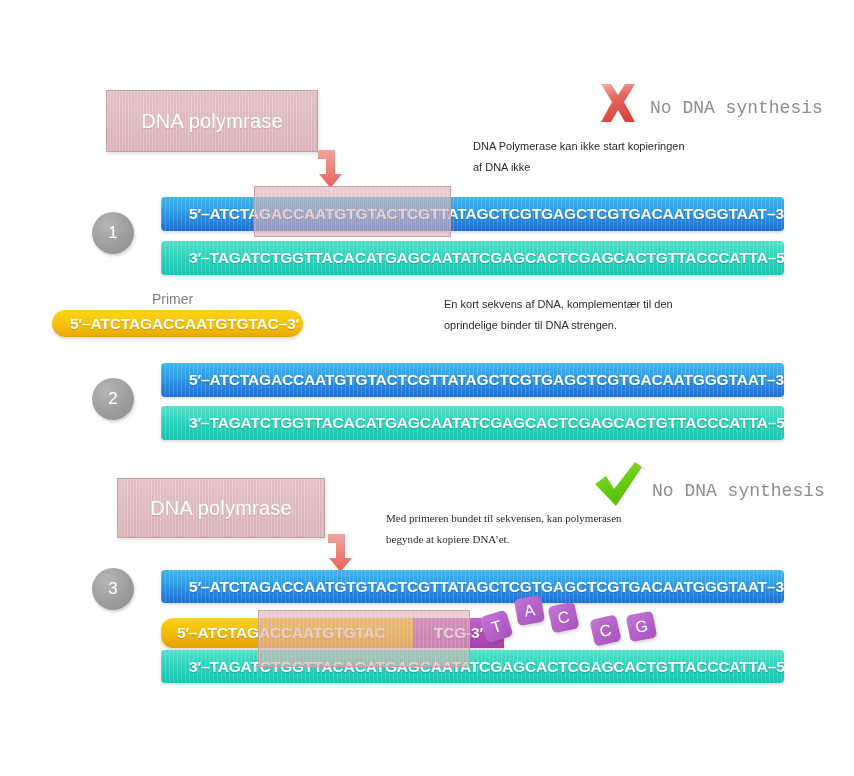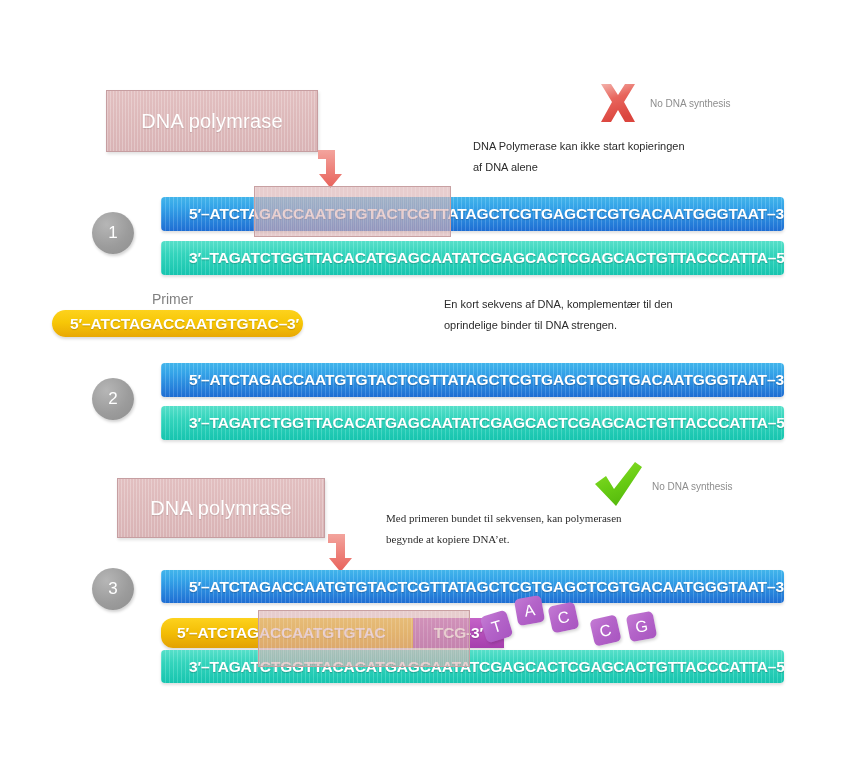--- a/index.html
+++ b/index.html
@@ -153,21 +153,22 @@
   }
 
   
   .caption {
     color:#2b2b2b;
     font-size:11px;
     line-height:21px;
   }
   .status-note {
     color:#8d8d8d;
-    font-size:10px;
+    font-size:18px;
+    font-family:Liberation Mono, monospace;
   }
 
   
   .nuc {
     width: 27px; height: 27px;
     border-radius: 5px;
     background: linear-gradient(145deg,#c47bd4 0%,#b464c9 45%,#a855c0 100%);
     color:#ffffff;
     font-size:16px;
     display:flex; align-items:center; justify-content:center;
@@ -222,21 +223,21 @@
           <stop offset="100%" stop-color="#db453e"></stop>
         </linearGradient>
       </defs>
       <path d="M7,4 L17,4 L24,15 L31,4 L41,4 L30,22 L41,42 L31,42 L24,30 L17,42 L7,42 L18,22 Z" fill="url(#xgr)"></path>
     </svg>
   </div>
   <div class="abs status-note" style="left:650px; top:98px;">No DNA synthesis</div>
 
   <div class="abs caption" style="left:473px; top:136px; width:330px;">
     <div>DNA Polymerase kan ikke start kopieringen</div>
-    <div>af DNA alene</div>
+    <div>af DNA ikke</div>
   </div>
 
   <div class="abs primer-label" style="left:152px; top:291px;">Primer</div>
 
   <div class="abs primer-bar" style="left:52px; top:310px; width:251px; height:27px;">
     <div class="seq">5′–ATCTAGACCAATGTGTAC–3′</div>
   </div>
 
   <div class="abs caption" style="left:444px; top:294px; width:352px;">
     <div>En kort sekvens af DNA, komplementær til den</div>

